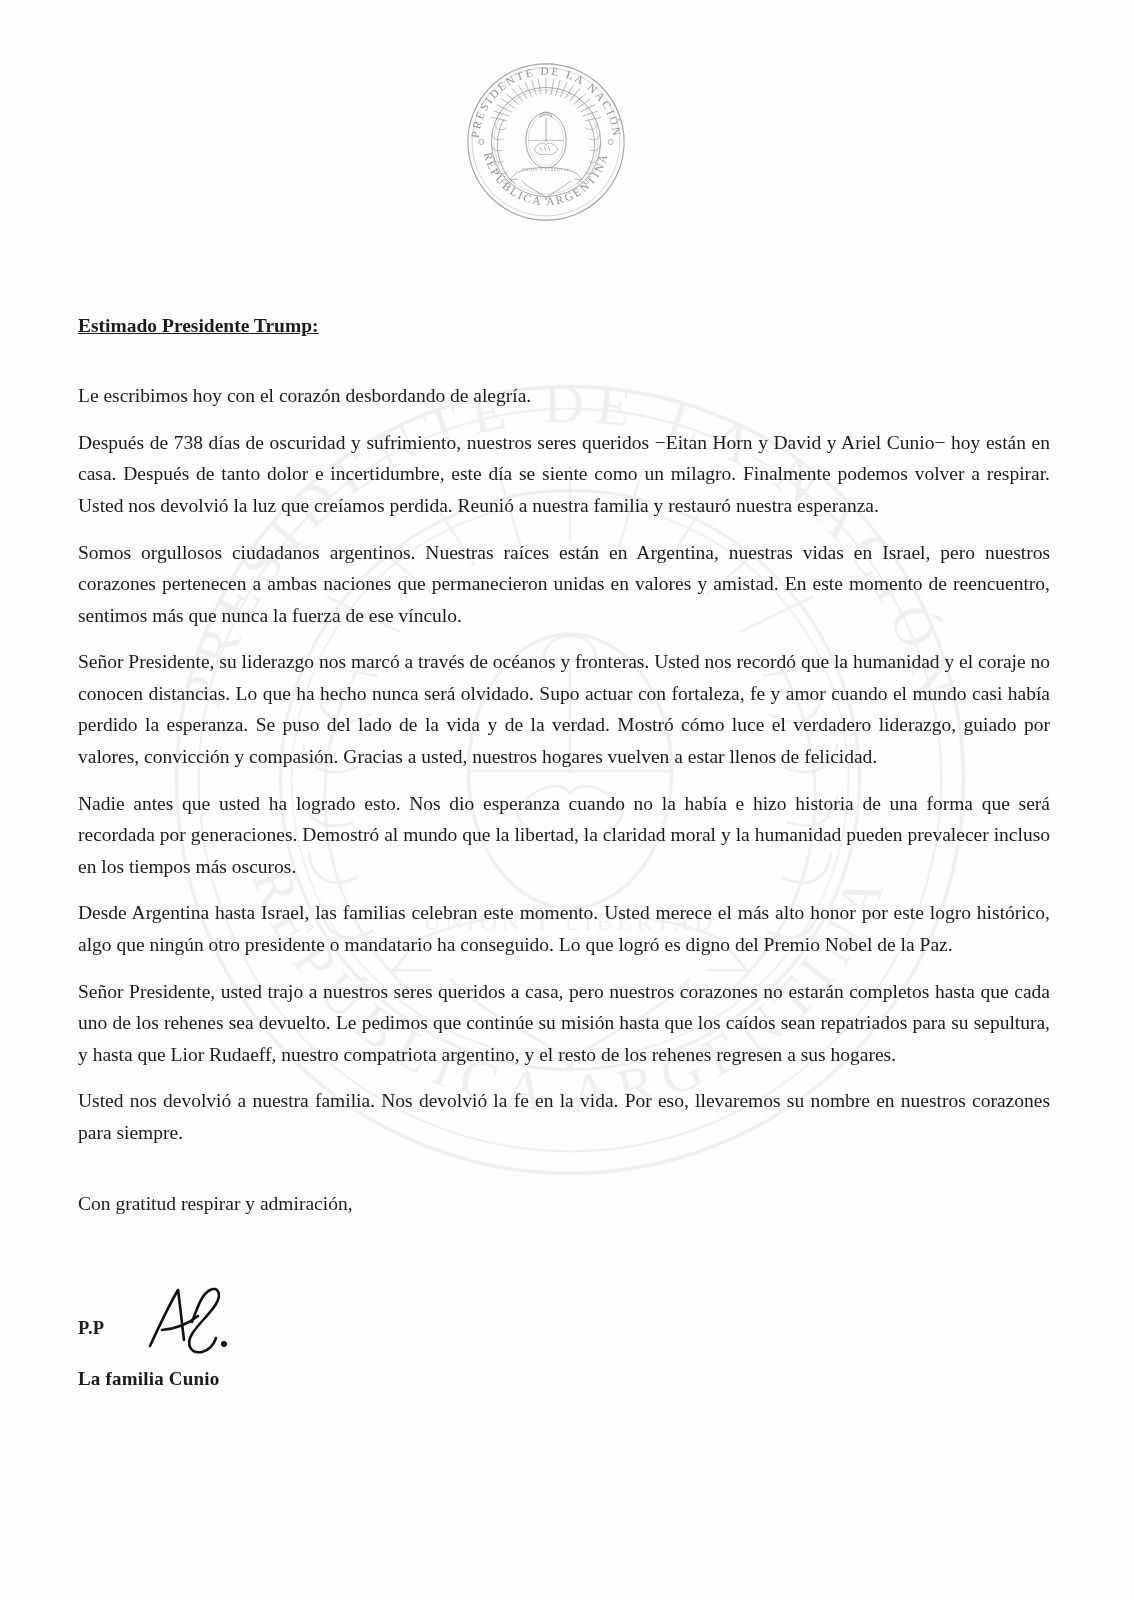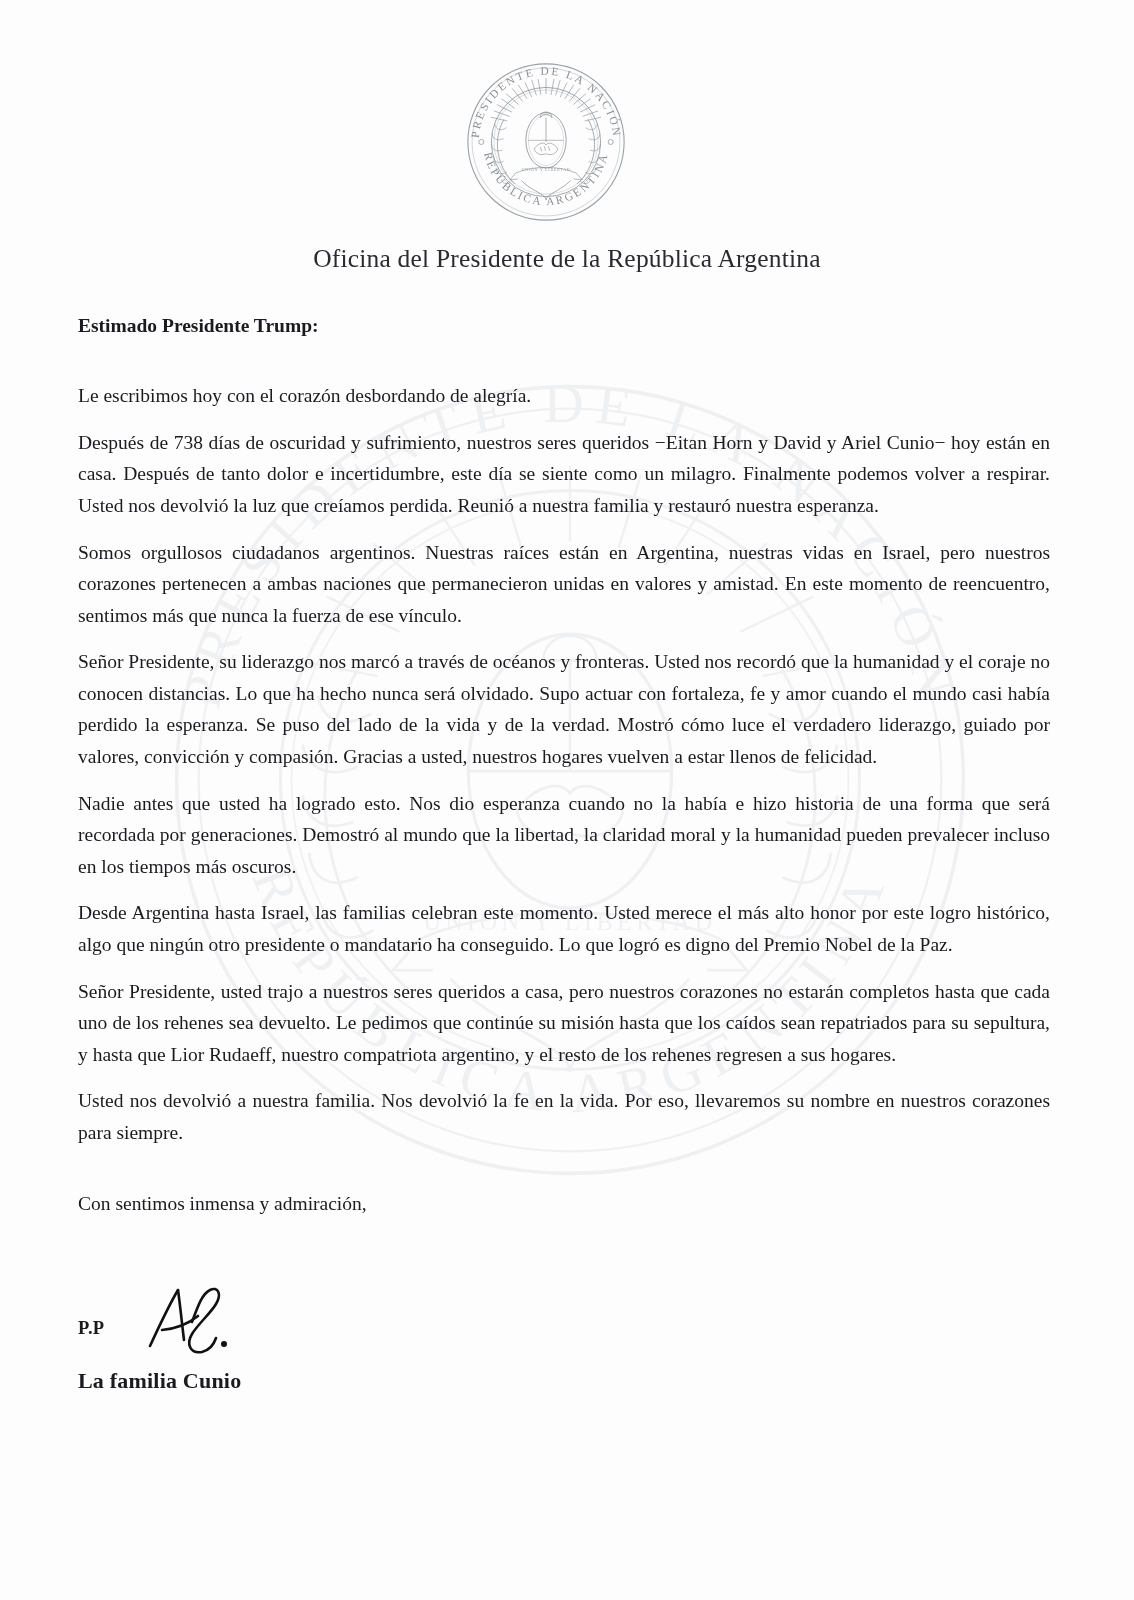--- a/index.html
+++ b/index.html
@@ -60,20 +60,21 @@
     left: 78px;
     top: 312px;
     width: 972px;
     z-index: 2;
   }
   .salutation {
     font-weight: bold;
     font-size: 19.5px;
     margin: 0 0 15px 0;
     line-height: 1.45;
+    text-decoration: underline;
   }
   p.para {
     margin: 0 0 15px 0;
     font-size: 19.5px;
     line-height: 1.62;
     text-align: justify;
     text-justify: inter-word;
   }
   p.para.nojustify { text-align: left; margin-top: 40px; }
 
@@ -99,21 +100,21 @@
   }
   .signature-mark {
     position: absolute;
     left: 62px;
     top: 0px;
     width: 120px;
     height: 92px;
   }
   .signature-mark svg { width: 100%; height: 100%; display: block; }
   .sig-name {
-    font-size: 22px;
+    font-size: 19px;
     font-weight: bold;
     margin-top: 8px;
     letter-spacing: 0.2px;
   }
   .sig-name + .sig-name { margin-top: 26px; }
 </style>
 </head>
 <body>
 
 <div class="page">
@@ -276,34 +277,33 @@
       </g>
       <text x="200" y="270" font-family="Liberation Serif, serif" font-size="10" letter-spacing="1.6" text-anchor="middle" fill="#9aa0a6">UNIÓN Y LIBERTAD</text>
 
       <g stroke="#8b9095" stroke-width="1.8" fill="none">
         <path d="M142,292 C164,316 200,324 200,338"></path>
         <path d="M258,292 C236,316 200,324 200,338"></path>
       </g>
     </svg>
   </div>
 
-  <div class="letterhead-title">Oficina del Presidente de la República Argentina</div>
 
   <div class="body-block">
     <div class="salutation">Estimado Presidente Trump:</div>
 
     <p class="para nojustify">Le escribimos hoy con el corazón desbordando de alegría.</p>
     <p class="para">Después de 738 días de oscuridad y sufrimiento, nuestros seres queridos −Eitan Horn y David y Ariel Cunio− hoy están en casa. Después de tanto dolor e incertidumbre, este día se siente como un milagro. Finalmente podemos volver a respirar. Usted nos devolvió la luz que creíamos perdida. Reunió a nuestra familia y restauró nuestra esperanza.</p>
     <p class="para">Somos orgullosos ciudadanos argentinos. Nuestras raíces están en Argentina, nuestras vidas en Israel, pero nuestros corazones pertenecen a ambas naciones que permanecieron unidas en valores y amistad. En este momento de reencuentro, sentimos más que nunca la fuerza de ese vínculo.</p>
     <p class="para">Señor Presidente, su liderazgo nos marcó a través de océanos y fronteras. Usted nos recordó que la humanidad y el coraje no conocen distancias. Lo que ha hecho nunca será olvidado. Supo actuar con fortaleza, fe y amor cuando el mundo casi había perdido la esperanza. Se puso del lado de la vida y de la verdad. Mostró cómo luce el verdadero liderazgo, guiado por valores, convicción y compasión. Gracias a usted, nuestros hogares vuelven a estar llenos de felicidad.</p>
     <p class="para">Nadie antes que usted ha logrado esto. Nos dio esperanza cuando no la había e hizo historia de una forma que será recordada por generaciones. Demostró al mundo que la libertad, la claridad moral y la humanidad pueden prevalecer incluso en los tiempos más oscuros.</p>
     <p class="para">Desde Argentina hasta Israel, las familias celebran este momento. Usted merece el más alto honor por este logro histórico, algo que ningún otro presidente o mandatario ha conseguido. Lo que logró es digno del Premio Nobel de la Paz.</p>
     <p class="para">Señor Presidente, usted trajo a nuestros seres queridos a casa, pero nuestros corazones no estarán completos hasta que cada uno de los rehenes sea devuelto. Le pedimos que continúe su misión hasta que los caídos sean repatriados para su sepultura, y hasta que Lior Rudaeff, nuestro compatriota argentino, y el resto de los rehenes regresen a sus hogares.</p>
     <p class="para">Usted nos devolvió a nuestra familia. Nos devolvió la fe en la vida. Por eso, llevaremos su nombre en nuestros corazones para siempre.</p>
-    <p class="para nojustify">Con sentimos inmensa y admiración,</p>
+    <p class="para nojustify">Con gratitud respirar y admiración,</p>
   </div>
 
   <div class="sig-block">
     <div class="sig-row">
       <div class="pp-label">P.P</div>
       <div class="signature-mark">
         <svg viewBox="0 0 120 92" xmlns="http://www.w3.org/2000/svg">
           <g fill="none" stroke="#111111" stroke-width="2.6" stroke-linecap="round" stroke-linejoin="round">
 
             <path d="M10,78 C22,52 32,32 38,22"></path>

